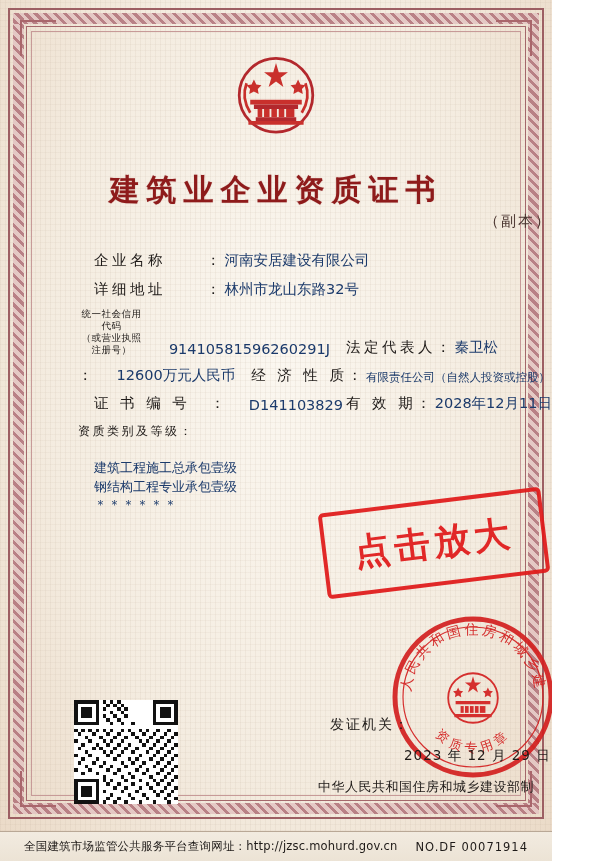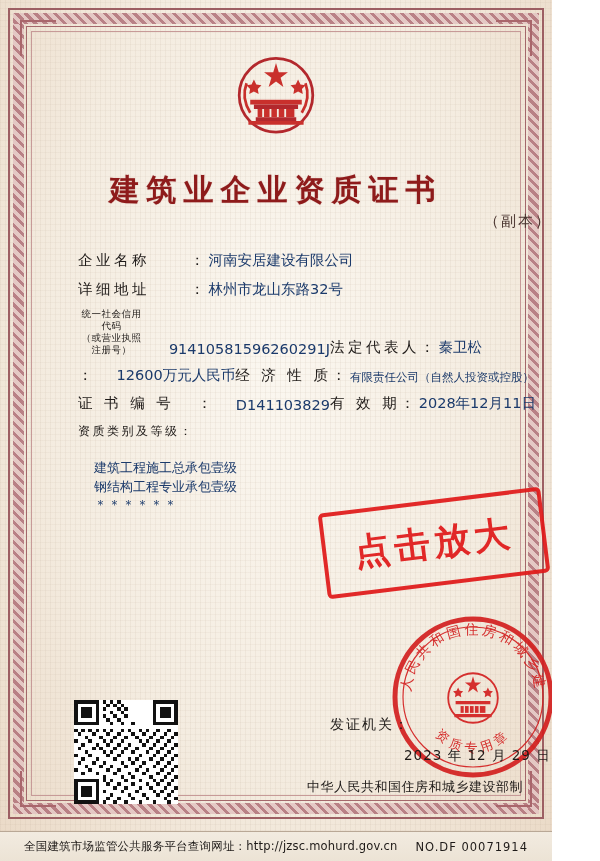--- a/index.html
+++ b/index.html
@@ -124,20 +124,21 @@
     display: flex;
     align-items: flex-end;
     margin-bottom: 9px;
     min-height: 20px;
   }
   .lbl {
     font-size: 14.5px;
     letter-spacing: 3.5px;
     color: #1e1a18;
     white-space: nowrap;
+    margin-left: 16px;
   }
   .lbl.w1 { width: 112px; }
   .lbl.w2 { width: 112px; }
   .colon { margin: 0 4px 0 0; letter-spacing: 0; }
   .val {
     font-size: 14.5px;
     color: #1b3a6b;
     font-family: "DejaVu Sans", "Liberation Sans", sans-serif;
     white-space: nowrap;
   }
@@ -232,21 +233,21 @@
     position: absolute;
     left: 404px;
     top: 747px;
     font-size: 13.5px;
     color: #1e1a18;
     font-family: "DejaVu Sans", "Liberation Sans", sans-serif;
     letter-spacing: 1px;
   }
   .footer-org {
     position: absolute;
-    left: 0; right: 29px;
+    left: 0; right: 18px;
     top: 778px;
     text-align: right;
     font-size: 13px;
     color: #1e1a18;
     font-family: "DejaVu Sans", "Liberation Sans", sans-serif;
     letter-spacing: 0.5px;
   }
 
   
   .bottom-bar {

